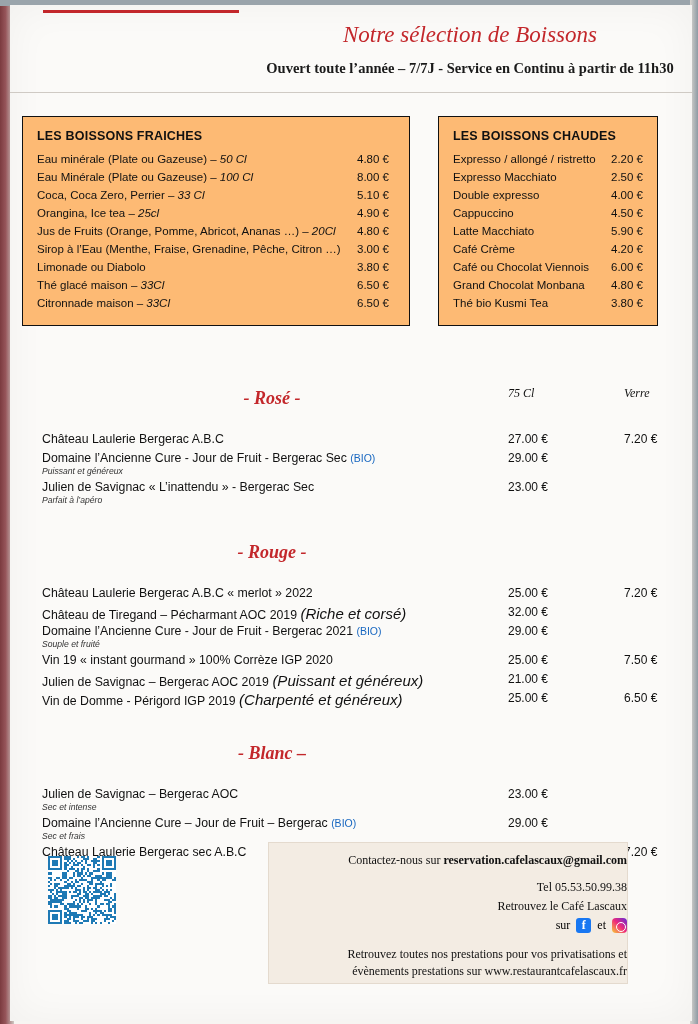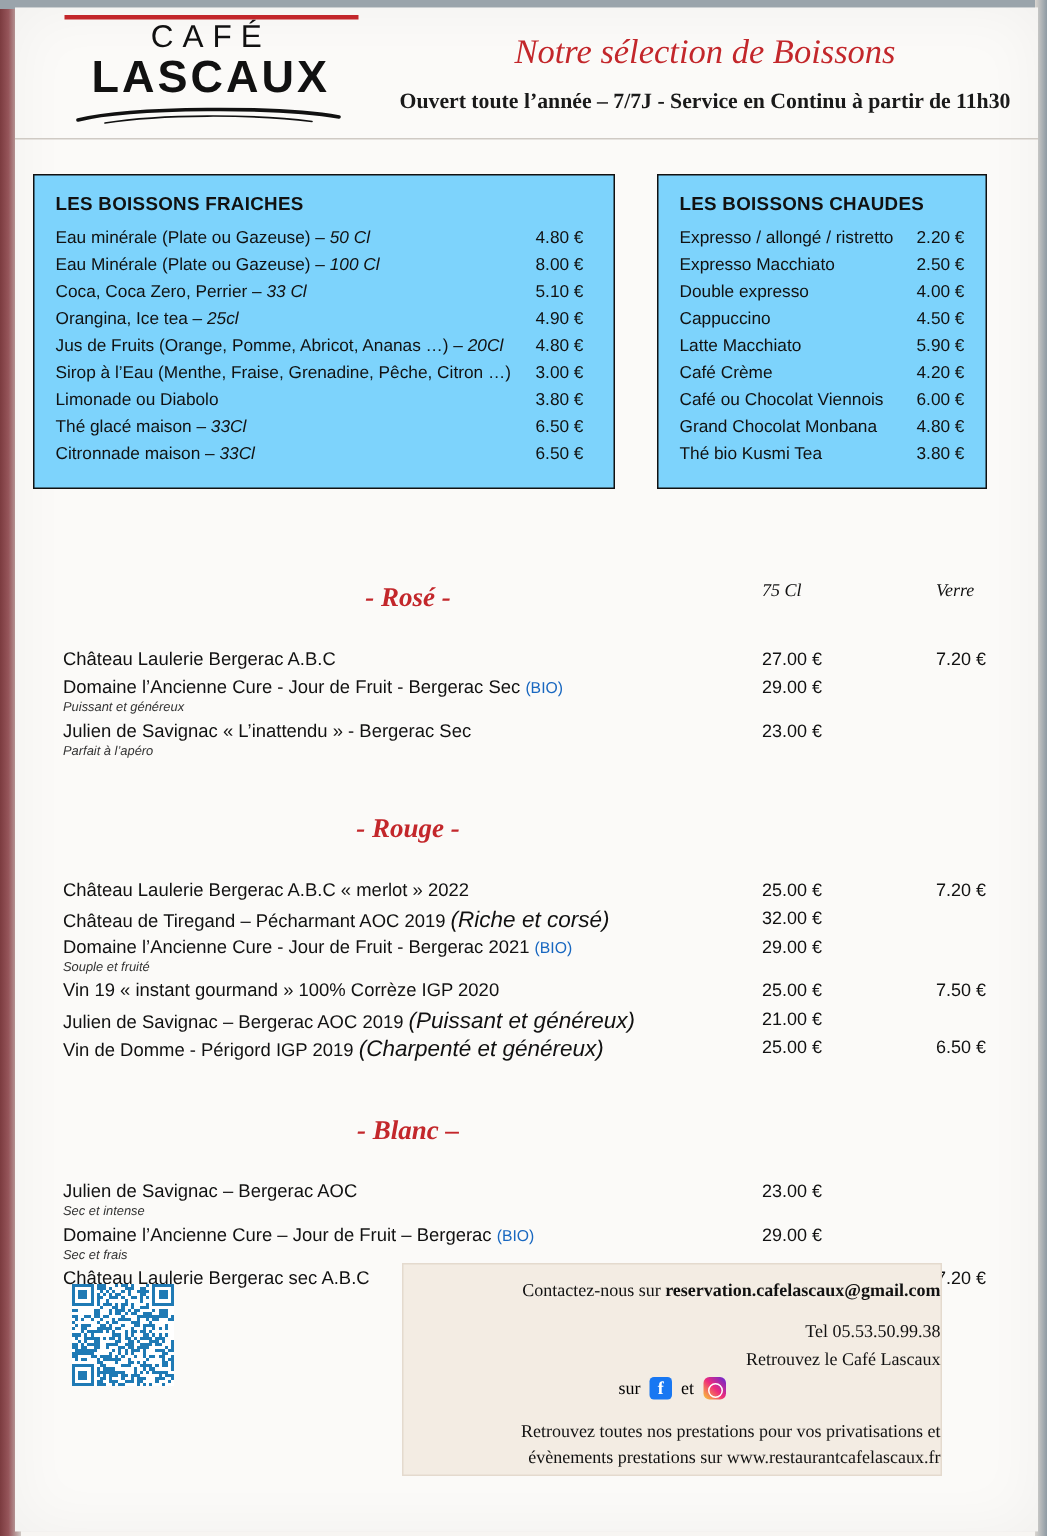--- a/index.html
+++ b/index.html
@@ -51,21 +51,21 @@
     font-style:italic; font-size:23px; color:#c3272b;
   }
   .header-sub {
     position:absolute; left:245px; top:54px; width:430px; text-align:center;
     font-family:"Liberation Serif", serif;
     font-weight:bold; font-size:14.5px; color:#1a1a1a;
   }
   .header-divider { position:absolute; left:10px; top:92px; width:682px; height:1px; background:#cfcac4; }
 
   
-  .box { position:absolute; border:1.6px solid #111; background:#7dd3fc; }
+  .box { position:absolute; border:1.6px solid #111; background:#fdba74; }
   .box-title {
     font-family:"Liberation Sans", sans-serif;
     font-weight:bold; font-size:12.5px; color:#111; letter-spacing:0.2px;
   }
   .box-cold { left:22px; top:116px; width:388px; height:210px; }
   .box-hot  { left:438px; top:116px; width:220px; height:210px; }
 
   .box-inner { padding:12px 14px 8px 14px; }
   .drink-row { display:flex; justify-content:space-between; align-items:baseline; margin-top:6px; }
   .drink-name { font-size:11.5px; color:#111; }
@@ -99,21 +99,21 @@
     position:absolute; left:268px; top:842px; width:360px; height:142px;
     background:#f3ece3; border:1px solid #e4dace;
   }
   .contact .line {
     text-align:right; font-family:"Liberation Serif", serif; font-size:12px; color:#111;
   }
   .contact .l1 { margin-top:10px; }
   .contact .mail { font-weight:bold; }
   .contact .l2 { margin-top:12px; }
   .contact .l3 { margin-top:4px; }
-  .contact .social { margin-top:4px; display:flex; justify-content:center; align-items:center; gap:6px; font-family:"Liberation Serif", serif; font-size:12px; }
+  .contact .social { margin-top:4px; display:flex; justify-content:flex-end; align-items:center; gap:6px; font-family:"Liberation Serif", serif; font-size:12px; }
   .fb {
     display:inline-block; width:15px; height:15px; background:#1877f2; border-radius:3px;
     color:#fff; font-weight:bold; font-size:12px; line-height:15px; text-align:center;
     font-family:"Liberation Serif", serif;
   }
   .ig {
     display:inline-block; width:15px; height:15px; border-radius:4px;
     background:linear-gradient(45deg,#f9ce34,#ee2a7b,#6228d7);
     position:relative;
   }
@@ -128,30 +128,20 @@
 <body>
 
 <div id="page">
   <div class="bg-left"></div>
   <div class="bg-top"></div>
   <div class="bg-right"></div>
   <div class="paper"></div>
 
   <div class="header">
     <div class="logo-rule"></div>
-    <div class="logo">
-      <div class="cafe">CAFÉ</div>
-      <div class="lascaux">LASCAUX</div>
-      <div class="swoosh">
-        <svg width="185" height="14" viewBox="0 0 185 14">
-          <path d="M4 11 C 40 2, 140 2, 178 9" stroke="#111" stroke-width="2.4" fill="none" stroke-linecap="round"></path>
-          <path d="M22 13 C 60 7, 120 7, 160 12" stroke="#111" stroke-width="1.1" fill="none" stroke-linecap="round"></path>
-        </svg>
-      </div>
-    </div>
     <div class="header-title">Notre sélection de Boissons</div>
     <div class="header-sub">Ouvert toute l’année – 7/7J - Service en Continu à partir de 11h30</div>
   </div>
   <div class="header-divider"></div>
 
   <div class="box box-cold">
     <div class="box-inner">
       <div class="box-title title-gap">LES BOISSONS FRAICHES</div>
       <div id="cold-list">
           <div class="drink-row">

